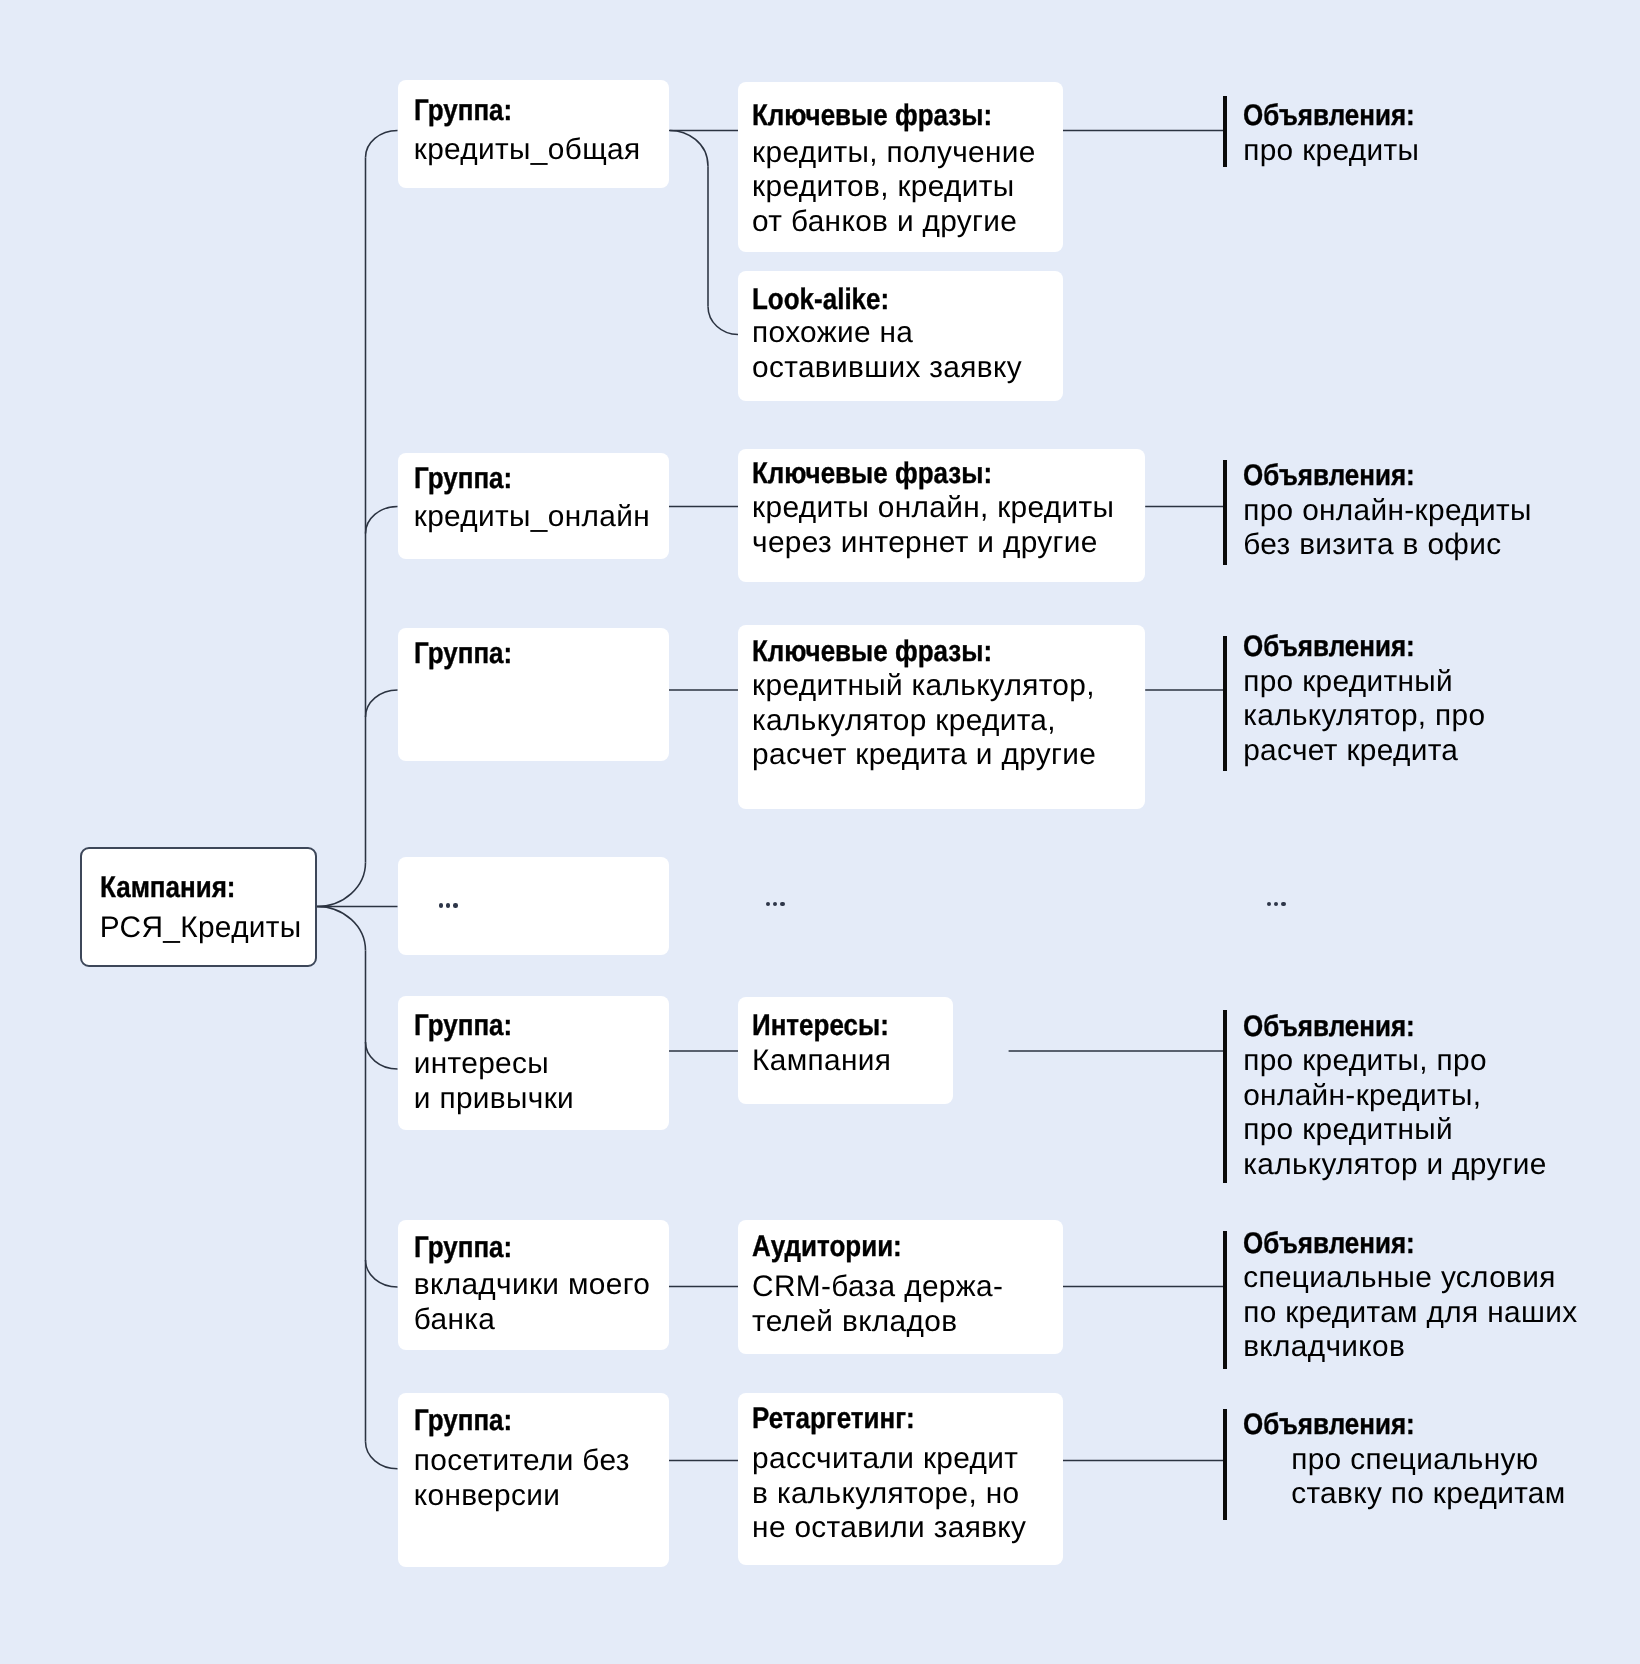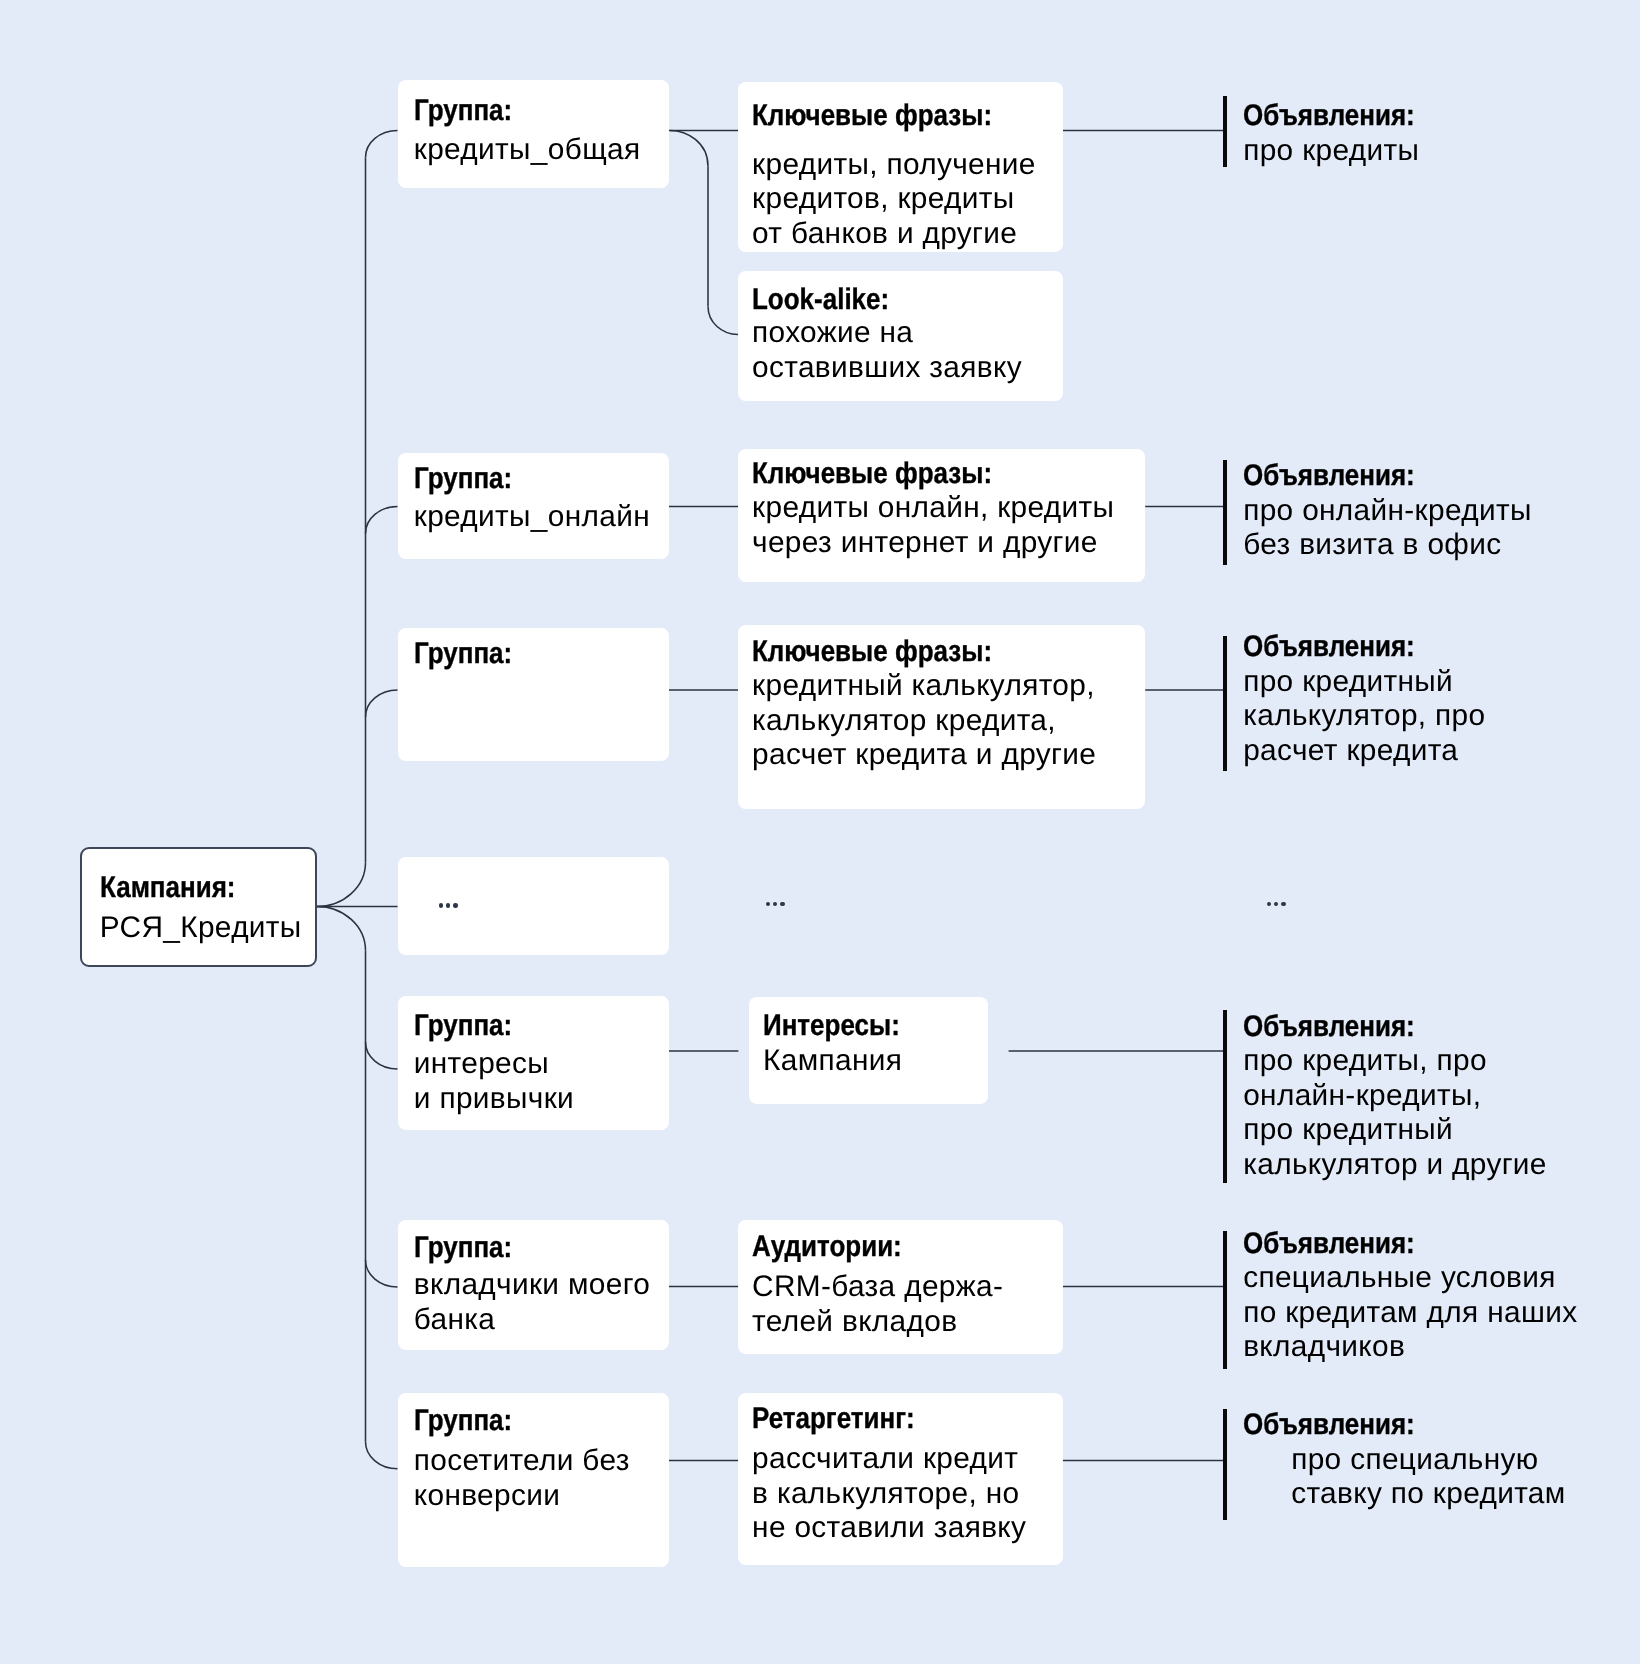--- a/index.html
+++ b/index.html
@@ -63,21 +63,21 @@
   <div class="campaign" style="left:80.2px;top:847.1px;width:236.6px;height:120.2px;">
     <div class="ttl" style="left:17.5px;top:21.703125px;">Кампания:</div>
     <div class="bdy" style="left:17.5px;top:61.703125px;">РСЯ_Кредиты</div>
   </div>
   <div class="card" style="left:397.5px;top:80.4px;width:271.0px;height:107.9px;">
     <div class="ttl" style="left:16.3px;top:13.609375px;">Группа:</div>
     <div class="bdy" style="left:16.3px;top:52.609375px;">кредиты_общая</div>
   </div>
   <div class="card" style="left:738.4px;top:81.7px;width:324.2px;height:170.3px;">
     <div class="ttl" style="left:13.7px;top:17.3125px;">Ключевые фразы:</div>
-    <div class="bdy" style="left:13.7px;top:66px;">кредиты, получение
+    <div class="bdy" style="left:13.7px;top:54px;">кредиты, получение
 кредитов, кредиты
 от банков и другие</div>
   </div>
   <div class="card" style="left:738.4px;top:271.4px;width:324.2px;height:130.0px;">
     <div class="ttl" style="left:13.7px;top:11.609375px;">Look-alike:</div>
     <div class="bdy" style="left:13.7px;top:44.609375px;">похожие на
 оставивших заявку</div>
   </div>
   <div class="adblock" style="left:1222.7px;top:99.2px;">
     <div class="adbar" style="left:0px;top:-3.0px;width:4.8px;height:70.8px;"></div>
@@ -113,21 +113,21 @@
     <div class="ttl" style="left:20.5px;top:0px;">Объявления:</div>
     <div class="bdy" style="left:20.5px;top:34.5px;">про кредитный
 калькулятор, про
 расчет кредита</div>
   </div>
   <div class="card" style="left:397.5px;top:996.2px;width:271.0px;height:133.4px;">
     <div class="ttl" style="left:16.3px;top:12.8125px;">Группа:</div>
     <div class="bdy" style="left:16.3px;top:50.8125px;">интересы
 и привычки</div>
   </div>
-  <div class="card" style="left:738.4px;top:996.9px;width:239px;height:107.0px;margin-left:11px;">
+  <div class="card" style="left:738.4px;top:996.9px;width:215px;height:107.0px;">
     <div class="ttl" style="left:13.7px;top:12.109375px;">Интересы:</div>
     <div class="bdy" style="left:13.7px;top:47.109375px;">Кампания</div>
   </div>
   <div class="adblock" style="left:1222.7px;top:1009.5px;">
     <div class="adbar" style="left:0px;top:0.8px;width:4.8px;height:173.0px;"></div>
     <div class="ttl" style="left:20.5px;top:0px;">Объявления:</div>
     <div class="bdy" style="left:20.5px;top:34.5px;">про кредиты, про
 онлайн-кредиты,
 про кредитный
 калькулятор и другие</div>

